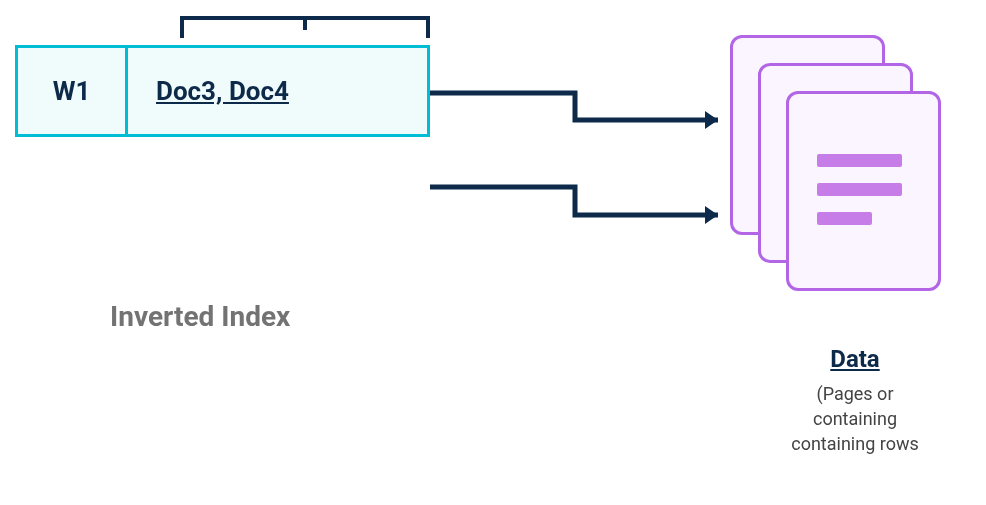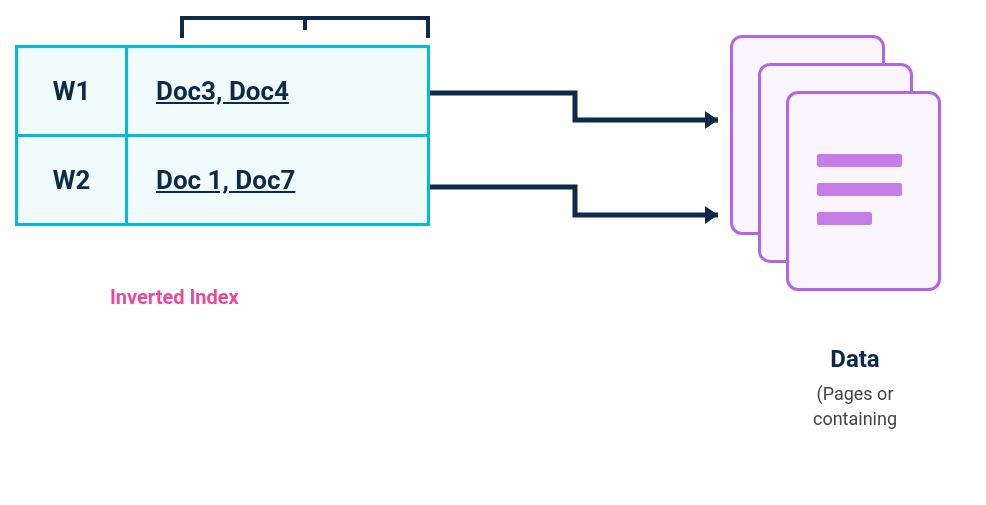--- a/index.html
+++ b/index.html
@@ -48,25 +48,25 @@
     .index-table .key-col {
       width: 110px;
       text-align: center;
     }
     .index-table .val-col {
       padding-left: 28px;
       text-decoration: underline;
     }
     .index-label {
       position: absolute;
-      top: 285px;
+      top: 300px;
       left: 110px;
-      font-size: 20px;
+      font-size: 28px;
       font-weight: 700;
-      color: #ec4899;
+      color: #737373;
     }
     .arrows {
       position: absolute;
       top: 45px;
       left: 430px;
       width: 310px;
       height: 220px;
     }
     .documents {
       position: absolute;
@@ -118,20 +118,21 @@
       top: 345px;
       left: 775px;
       width: 160px;
       text-align: center;
     }
     .data-title {
       font-size: 24px;
       font-weight: 700;
       color: #0d2a4a;
       margin-bottom: 8px;
+      text-decoration: underline;
     }
     .data-subtitle {
       font-size: 18px;
       color: #444;
       line-height: 1.4;
     }
   </style>
 </head>
 <body>
 
@@ -141,24 +142,20 @@
     <svg viewBox="0 0 250 30">
       <path d="M 2 28 L 2 8 L 248 8 L 248 28 M 125 8 L 125 20" stroke="#0d2a4a" stroke-width="4" fill="none"></path>
     </svg>
   </div>
 
   <table class="index-table">
     <tbody>
         <tr>
       <td class="key-col">W1</td>
       <td class="val-col">Doc3, Doc4</td>
-    </tr>
-    <tr>
-      <td class="key-col">W2</td>
-      <td class="val-col">Doc 1, Doc7</td>
     </tr>
   </tbody>
     </table>
 
   <div class="index-label">Inverted Index</div>
 
   <div class="arrows">
     <svg viewBox="0 0 310 220" width="310" height="220">
 
       <path d="M 0 48 L 145 48 L 145 75 L 288 75" stroke="#0d2a4a" stroke-width="5" fill="none"></path>
@@ -178,17 +175,17 @@
         <div class="doc-line long"></div>
         <div class="doc-line short"></div>
       </div>
     </div>
   </div>
 
   <div class="data-label">
     <div class="data-title">Data</div>
     <div class="data-subtitle">
       <span>(Pages or containing</span><br>
-      <br>
+      <span>containing rows</span><br>
     </div>
   </div>
 
 </div>
 
 </body></html>

